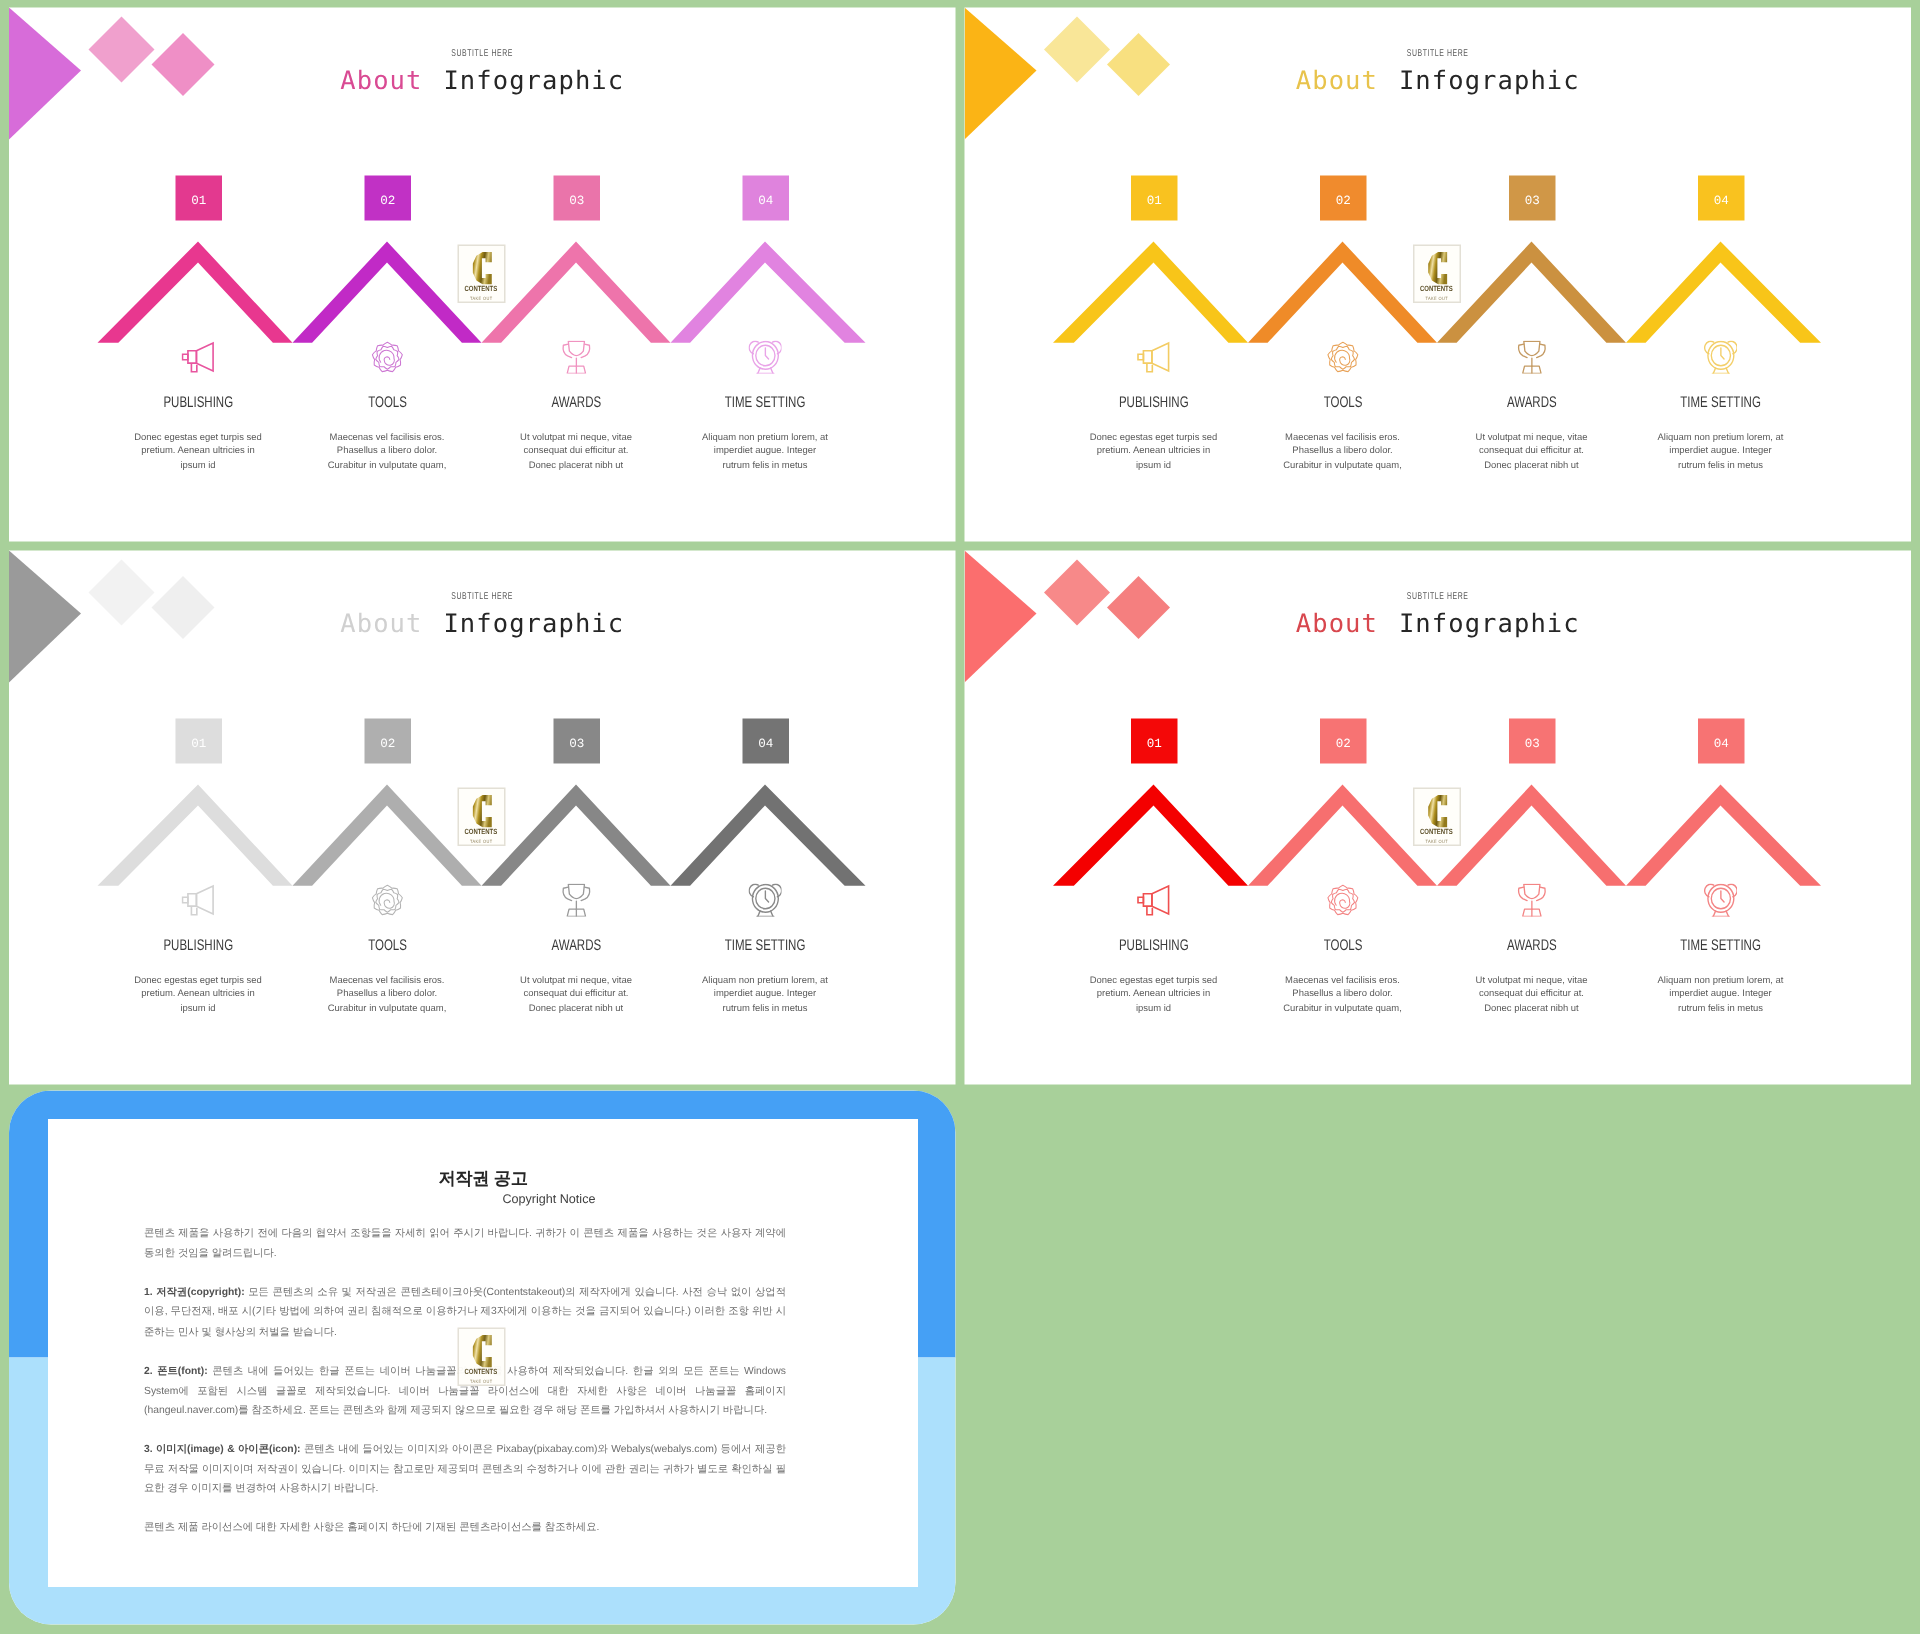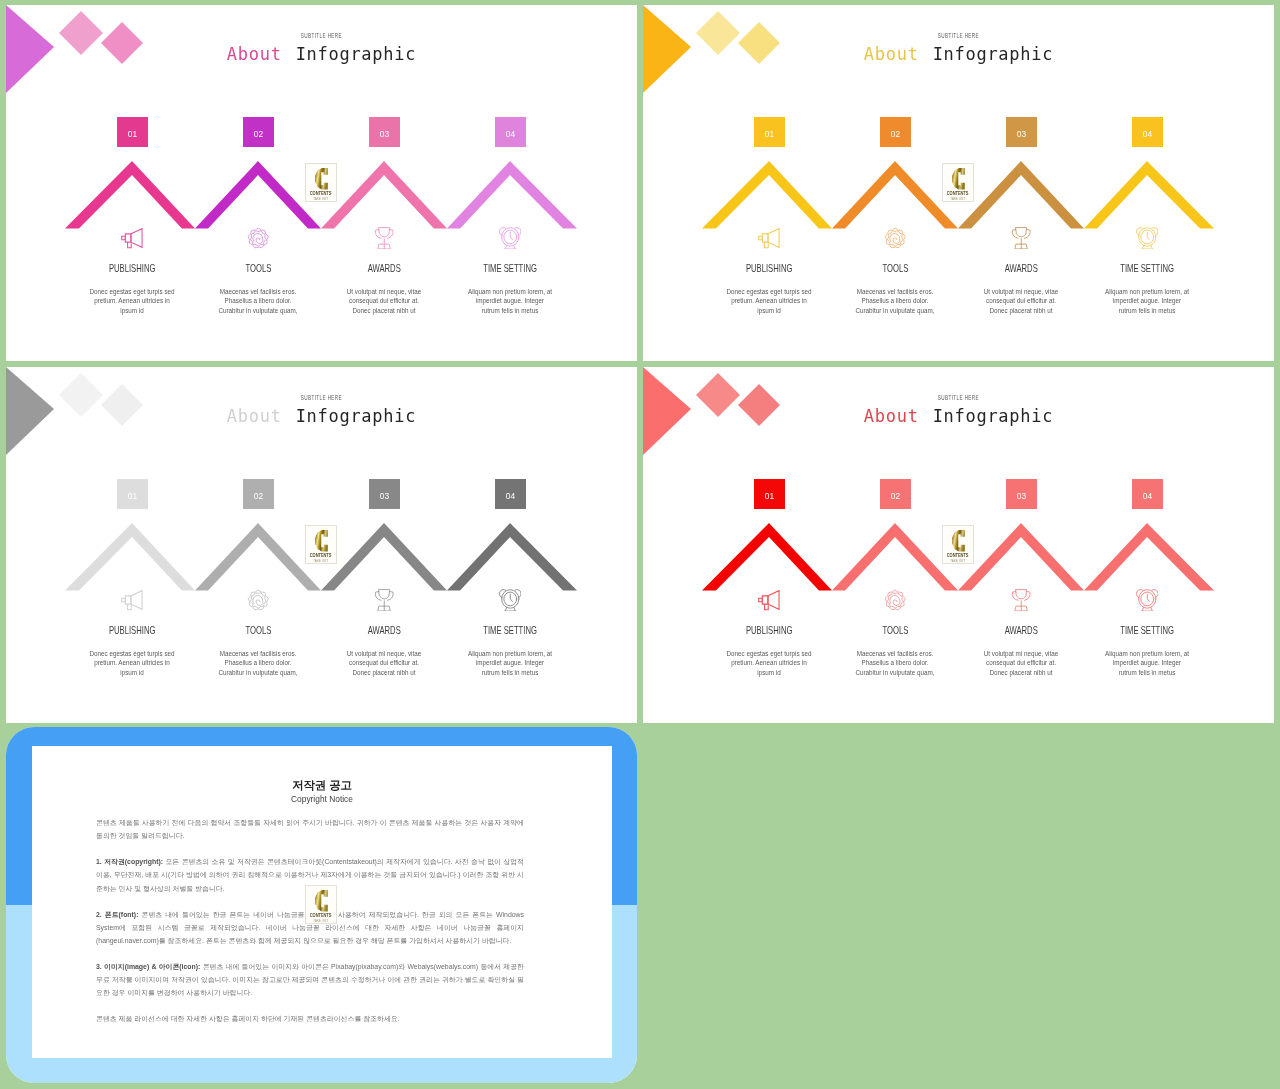--- a/index.html
+++ b/index.html
@@ -15,21 +15,21 @@
   .deco{position:absolute;left:0;top:0;width:300px;height:120px;}
 
   
   .subtitle{position:absolute;top:26.5px;width:100%;text-align:center;font-size:6.6px;letter-spacing:0.55px;color:#5a5a5a;font-family:"Liberation Sans",sans-serif;}
   .subtitle span{display:inline-block;transform:scaleX(0.7);transform-origin:center;}
   .title{position:absolute;top:39px;width:100%;text-align:center;font-size:17px;font-family:"DejaVu Sans Mono",monospace;letter-spacing:0.72px;white-space:nowrap;}
   .title .t2{color:#262626;}
   .title .gap{display:inline-block;width:14px;}
 
   
-  .numbox{position:absolute;width:31px;height:30px;top:112px;display:flex;align-items:center;justify-content:center;color:#fff;font-size:8.4px;font-family:Liberation Sans, sans-serif;padding-top:3px;box-sizing:border-box;opacity:0.97;}
+  .numbox{position:absolute;width:31px;height:30px;top:112px;display:flex;align-items:center;justify-content:center;color:#fff;font-size:8.4px;font-family:Liberation Mono, monospace;padding-top:3px;box-sizing:border-box;opacity:0.97;}
 
   
   .zig{position:absolute;left:0;top:0;width:631px;height:356px;}
 
   
   .wm{position:absolute;width:32px;height:39px;left:299px;top:158px;background:#fffefa;border:1px solid #e3e0d6;box-sizing:border-box;display:flex;flex-direction:column;align-items:center;justify-content:flex-start;padding-top:3px;}
   .wm .c{width:13px;height:22px;margin-top:1px;}
   .wm .n1{font-size:5px;letter-spacing:-0.05px;color:#5c4f28;margin-top:0px;font-weight:bold;font-family:"Liberation Sans",sans-serif;transform:scaleX(0.8);}
   .wm .n2{font-size:3.1px;letter-spacing:0.3px;color:#8d7f58;margin-top:1.5px;font-family:"Liberation Sans",sans-serif;transform:scaleX(0.85);}
 
@@ -40,21 +40,21 @@
   
   .ilabel{position:absolute;top:258px;width:160px;text-align:center;font-size:10.3px;color:#3a3a3a;letter-spacing:0px;}
   .ilabel span{display:inline-block;transform:scaleX(0.745);transform-origin:center;}
   .idesc{position:absolute;top:282px;width:88px;text-align:center;font-size:6.3px;line-height:9.3px;color:#595959;}
 
   
   .cp-bg{position:absolute;left:0;top:0;width:631px;height:178px;background:#45a0f5;}
   .cp-bg2{position:absolute;left:0;top:178px;width:631px;height:178px;background:#ace0fc;}
   .cp-card{position:absolute;left:26px;top:19px;width:580px;height:312px;background:#fff;}
   .cp-title{position:absolute;top:32px;width:100%;text-align:center;font-size:11.5px;font-weight:bold;color:#262626;letter-spacing:-0.2px;}
-  .cp-sub{position:absolute;top:48px;width:100%;text-align:center;font-size:8.4px;color:#3f3f3f;}
+  .cp-sub{position:absolute;top:48px;width:100%;text-align:center;font-size:8.4px;color:#3f3f3f;padding-left:44px;}
   .cp-body{position:absolute;left:64px;top:70px;width:428px;font-size:6.9px;line-height:13.2px;color:#6d6d6d;text-align:justify;}
   .cp-body p{margin:0 0 12.8px 0;}
   .cp-body b{font-weight:bold;color:#4f4f4f;}
   .cp-wm{position:absolute;left:273px;top:139px;width:32px;height:39px;opacity:0.95;}
 </style>
 </head>
 <body>
 
 <div id="root">
     <div class="slide s1">

